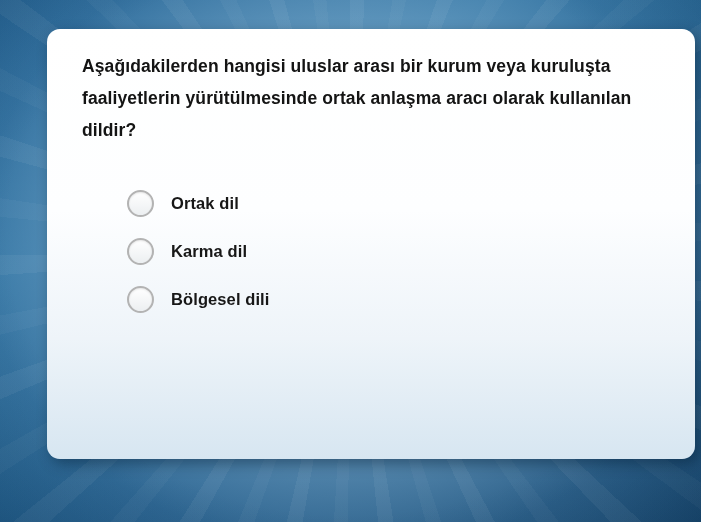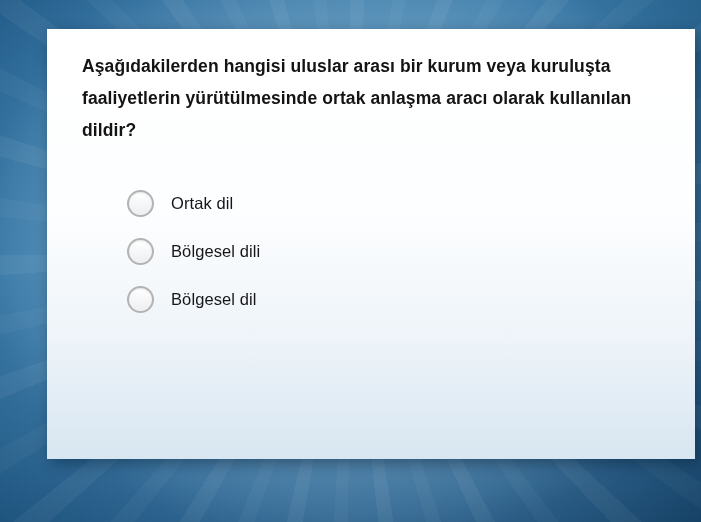--- a/index.html
+++ b/index.html
@@ -56,20 +56,21 @@
 
   
   #question-card {
     position: absolute;
     left: 47px;
     top: 29px;
     width: 648px;
     height: 430px;
     background: linear-gradient(180deg, #ffffff 0%, #fdfeff 42%, #eef4f9 72%, #d7e6f1 100%);
     box-shadow: 4px 5px 14px rgba(3,26,48,0.45);
+    border-radius: 13px;
   }
 
   #question-text {
     position: absolute;
     left: 35px;
     top: 21px;
     width: 560px;
     font-size: 17.5px;
     font-weight: bold;
     color: #141414;
@@ -94,21 +95,21 @@
     height: 23px;
     border-radius: 50%;
     border: 2px solid #b3b3b3;
     background: linear-gradient(180deg, #ffffff 0%, #eceff1 100%);
     box-shadow: inset 0 1px 2px rgba(0,0,0,0.10);
     flex: 0 0 auto;
   }
   .answer-label {
     margin-left: 17px;
     font-size: 16.5px;
-    font-weight: normal;
+    font-weight: bold;
     color: #171717;
     letter-spacing: 0.1px;
   }
 </style>
 </head>
 <body>
 
 <div id="slide-background">
   <div id="slide-rays"></div>
   <div id="slide-vignette"></div>
@@ -118,26 +119,26 @@
 
   <div id="question-text">Aşağıdakilerden hangisi uluslar arası bir kurum veya kuruluşta faaliyetlerin yürütülmesinde ortak anlaşma aracı olarak kullanılan dildir?</div>
 
   <div id="answer-list">
 
     <div class="answer-option">
       <span class="radio-icon"></span>
       <span class="answer-label">Ortak dil</span>
     </div>
 
+    <div class="answer-option">
+      <span class="radio-icon"></span>
+      <span class="answer-label">Karma dil</span>
+    </div>
 
     <div class="answer-option">
       <span class="radio-icon"></span>
       <span class="answer-label">Bölgesel dili</span>
     </div>
 
 
-    <div class="answer-option">
-      <span class="radio-icon"></span>
-      <span class="answer-label">Bölgesel dil</span>
-    </div>
 
   </div>
 </div>
 
 </body></html>

